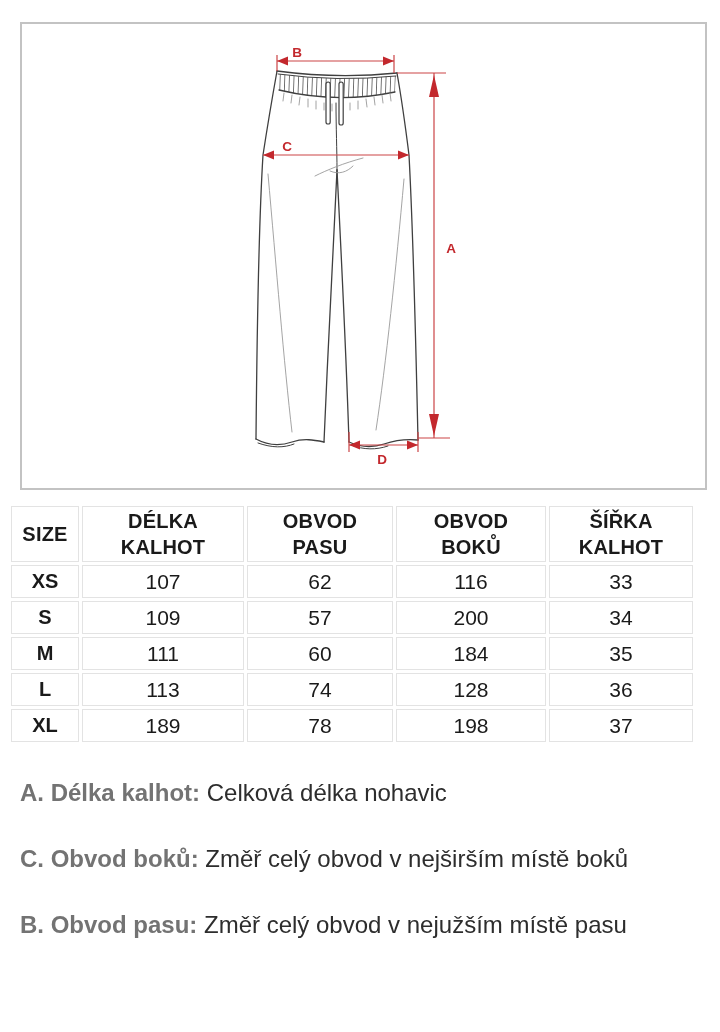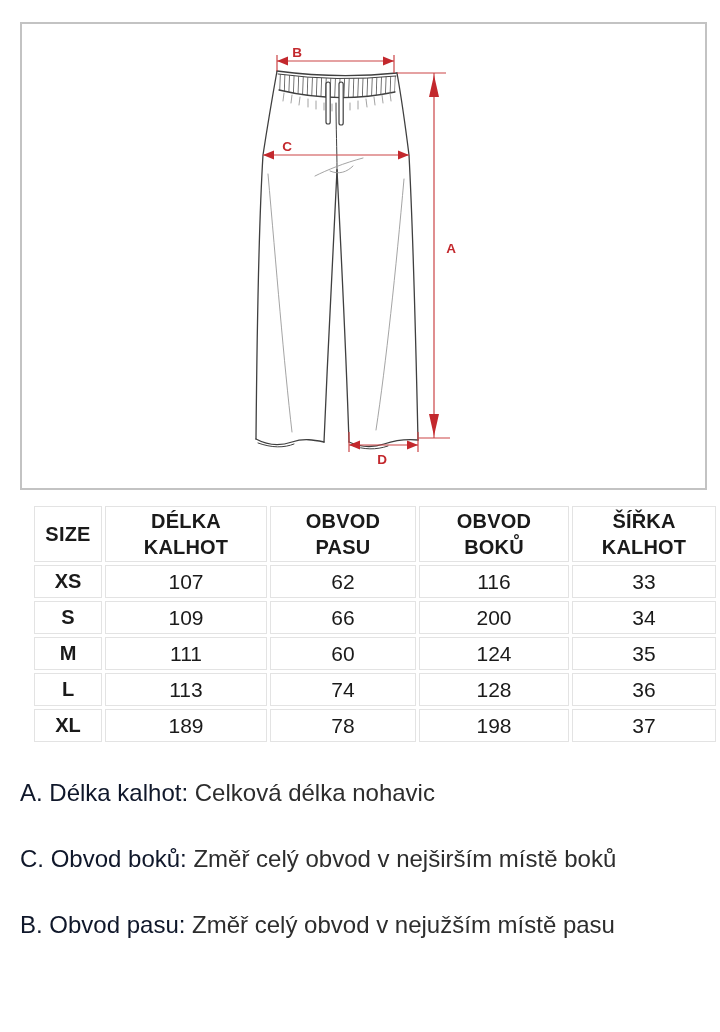--- a/index.html
+++ b/index.html
@@ -25,33 +25,33 @@
   .thin{fill:none;stroke:var(--color-outline);stroke-width:1;stroke-linecap:round;}
   .sketch{fill:none;stroke:var(--color-sketch);stroke-width:0.9;stroke-linecap:round;}
   .gather{fill:none;stroke:#8b8b8b;stroke-width:0.8;stroke-linecap:round;}
   .cord{fill:#ffffff;stroke:var(--color-outline);stroke-width:1.2;}
   .dimline{fill:none;stroke:var(--color-accent_line);stroke-width:1.2;}
   .dimfill{fill:var(--color-accent);stroke:none;}
   text.dim{fill:var(--color-accent);font-family:"Liberation Sans",sans-serif;
            font-weight:bold;font-size:13.5px;text-anchor:middle;}
 
   
-  .size-table{position:absolute;left:31px;top:503px;width:688px;
+  .size-table{position:absolute;left:8px;top:503px;width:688px;
               border-collapse:separate;border-spacing:3px;table-layout:fixed;}
   .size-table th,.size-table td{border:1px solid var(--color-table_border);
               background:#fff;text-align:center;vertical-align:middle;color:var(--color-text);}
   .size-table th{font-size:20px;font-weight:bold;height:54px;line-height:1.3;
               word-spacing:600px;letter-spacing:0.2px;}
   .size-table td{font-size:21px;height:33px;font-weight:normal;}
   .size-table td.size{font-weight:bold;font-size:20px;}
 
   
   .legend{position:absolute;left:20px;top:778px;width:692px;}
   .legend p{margin:0 0 36px 0;font-size:24px;line-height:30px;color:#2d2d2d;}
-  .legend b{color:#0f172a;font-weight:normal;}
+  .legend b{color:#737373;font-weight:bold;}
 </style>
 </head>
 <body>
 
 <div class="canvas">
 
   <div class="frame">
     <svg viewBox="0 0 683 464" preserveAspectRatio="xMidYMid meet">
       <defs>
         <pattern id="elastic" width="4.6" height="34" patternUnits="userSpaceOnUse" patternTransform="rotate(2)">
@@ -144,29 +144,29 @@
       <tr>
         <td class="size">XS</td>
         <td>107</td>
         <td>62</td>
         <td>116</td>
         <td>33</td>
       </tr>
       <tr>
         <td class="size">S</td>
         <td>109</td>
-        <td>66</td>
+        <td>57</td>
         <td>200</td>
         <td>34</td>
       </tr>
       <tr>
         <td class="size">M</td>
         <td>111</td>
         <td>60</td>
-        <td>124</td>
+        <td>184</td>
         <td>35</td>
       </tr>
       <tr>
         <td class="size">L</td>
         <td>113</td>
         <td>74</td>
         <td>128</td>
         <td>36</td>
       </tr>
       <tr>

